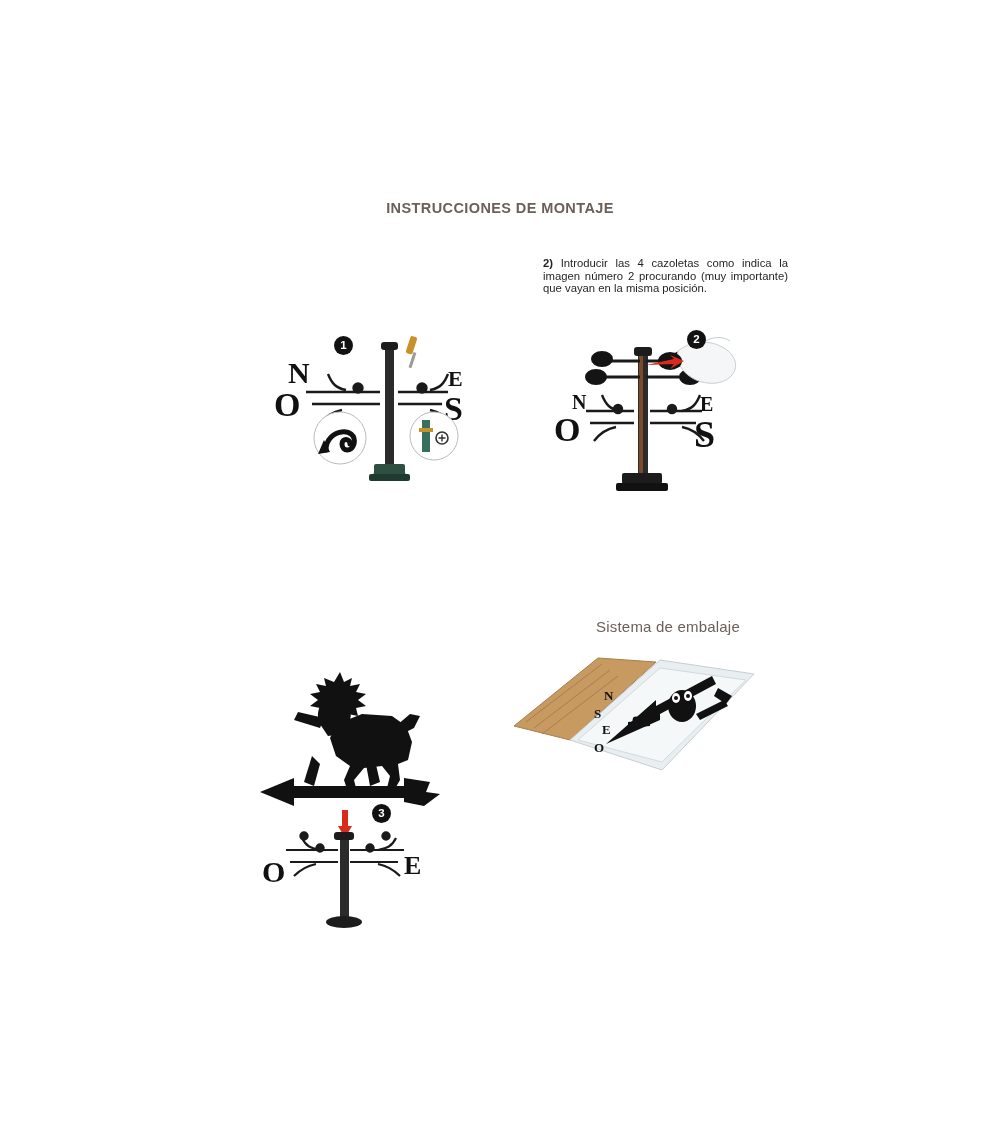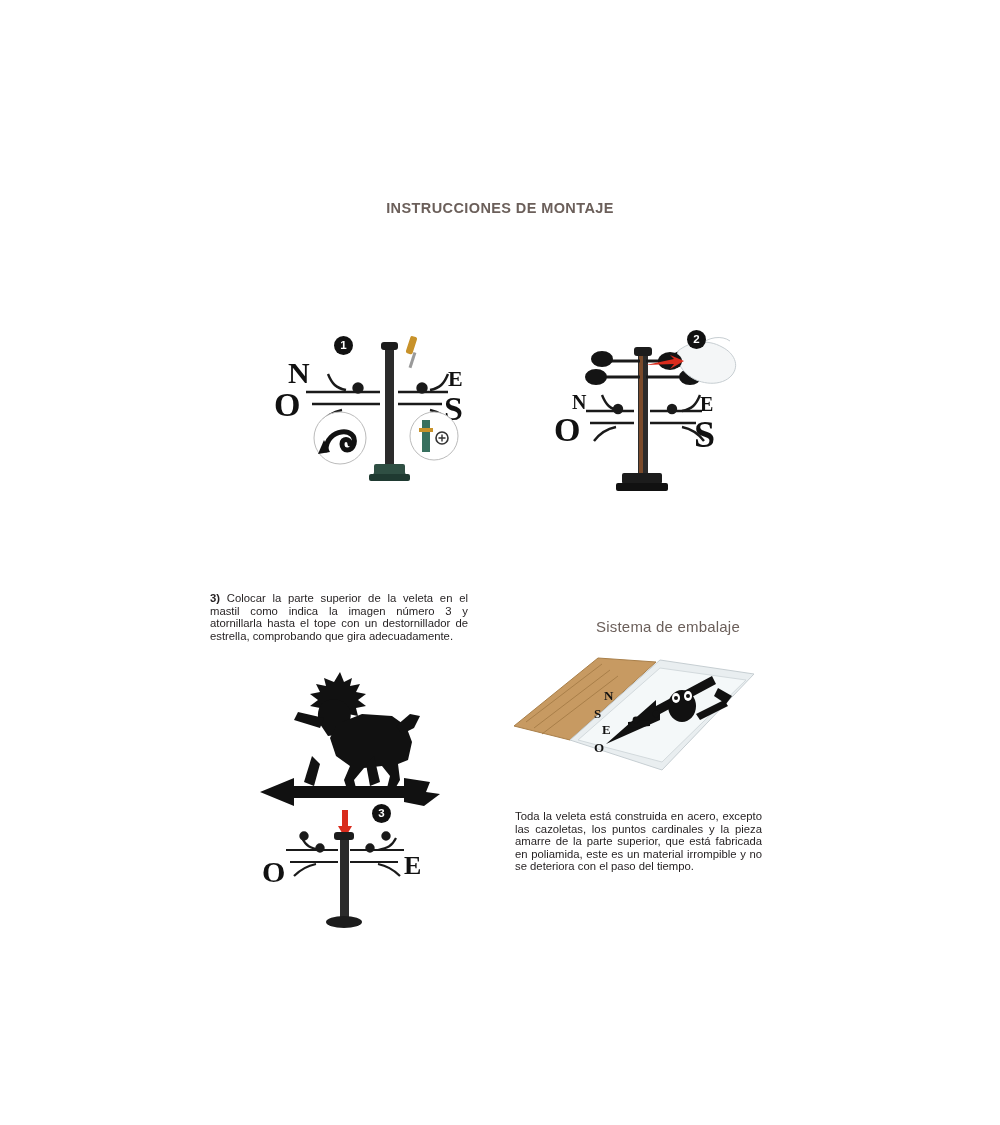--- a/index.html
+++ b/index.html
@@ -86,25 +86,24 @@
   svg { display: block; overflow: visible; }
 </style>
 </head>
 <body>
 
 <div class="page">
 
   <div class="doc-title">INSTRUCCIONES DE MONTAJE</div>
 
 
-
-  <div class="step-text" id="step3-text"><span class="num">3)</span><span> Colocar la parte superior de la veleta en el mastil como indica la imagen número 3 y atornillarla hasta el tope con un destornillador de estrella, comprobando que gira adecuadamente.</span></div>
+  <div class="step-text" id="step2-text"><span class="num">2)</span><span> Introducir las 4 cazoletas como indica la imagen número 2 procurando (muy importante) que vayan en la misma posición.</span></div>
+
 
   <div class="section-title" id="packaging-title">Sistema de embalaje</div>
-  <div class="step-text" id="packaging-text">Toda la veleta está construida en acero, excepto las cazoletas, los puntos cardinales y la pieza amarre de la parte superior, que está fabricada en poliamida, este es un material irrompible y no se deteriora con el paso del tiempo.</div>
 
   <div class="figure" id="fig1">
     <svg width="220" height="180" viewBox="0 0 220 180">
 
       <g>
         <rect x="123" y="20" width="9" height="120" fill="#2b2b2b"></rect>
         <rect x="119" y="14" width="17" height="8" rx="3" fill="#1c1c1c"></rect>
         <ellipse cx="127.5" cy="146" rx="16" ry="6" fill="#2f4f43"></ellipse>
         <rect x="112" y="136" width="31" height="12" rx="2" fill="#2f4f43"></rect>
         <rect x="107" y="146" width="41" height="7" rx="2" fill="#1f3a31"></rect>

